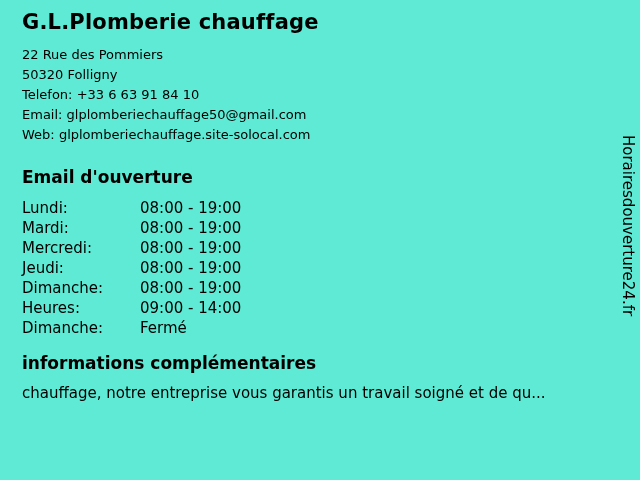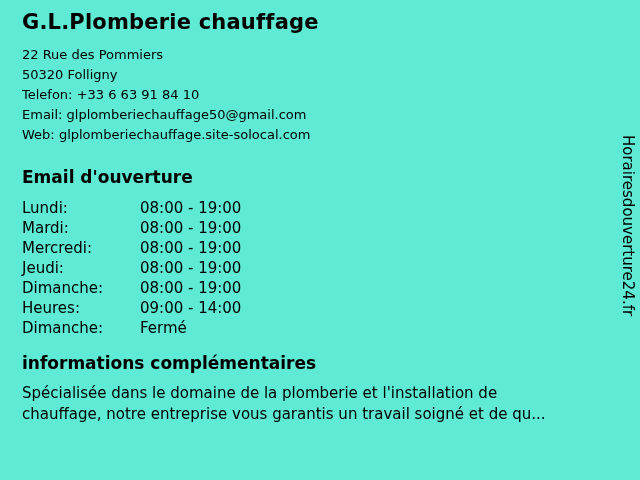--- a/index.html
+++ b/index.html
@@ -118,20 +118,19 @@
       </div>
       <div class="hours-row">
         <span class="hours-day">Dimanche:</span>
         <span class="hours-time">Fermé</span>
       </div>
     </div>
 
     <h2 class="section-heading info-heading">informations complémentaires</h2>
 
     <div class="info-text">
-      <div class="info-line">Spécialisée dans le domaine de la plomberie et l'installation de</div>
       <div class="info-line">chauffage, notre entreprise vous garantis un travail soigné et de qu...</div>
     </div>
 
   </div>
 
   <div class="watermark">Horairesdouverture24.fr</div>
 </div>
 
 </body></html>

